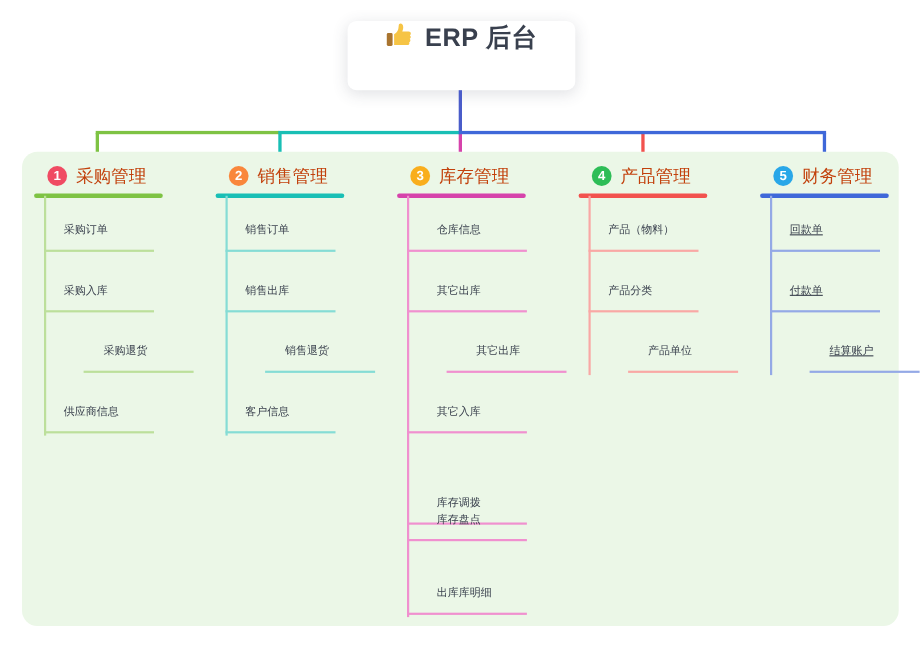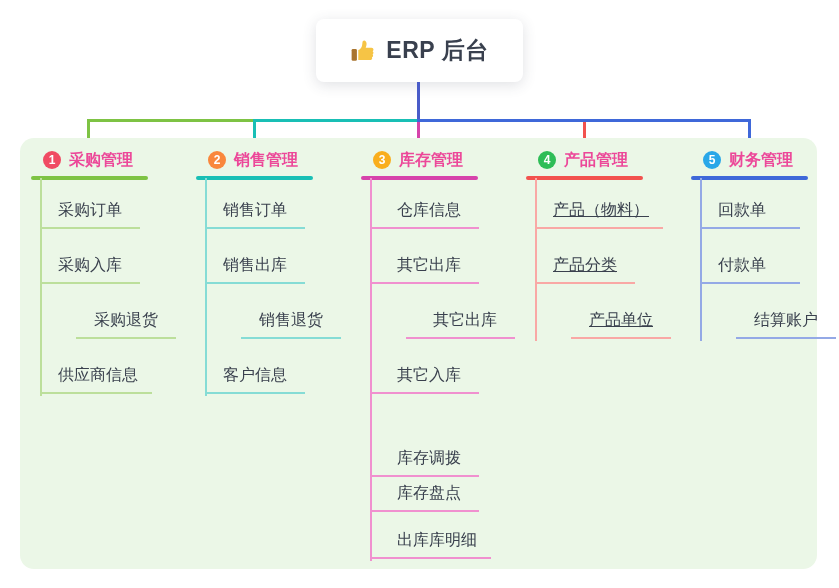--- a/index.html
+++ b/index.html
@@ -5,21 +5,21 @@
   html,body{margin:0;padding:0;background:#fff;}
   .stage{
     position:relative;width:839px;height:588px;background:#fff;overflow:hidden;
     font-family:"Liberation Sans","DejaVu Sans",sans-serif;
   }
   
   .root-card{
     position:absolute;left:316px;top:19px;width:207px;height:63px;
     background:#fff;border-radius:8px;
     box-shadow:0 3px 14px rgba(60,70,90,.16);
-    display:flex;align-items:center;justify-content:center;gap:10px;
+    display:flex;align-items:flex-start;justify-content:center;gap:10px;
   }
   .root-label{font-size:23px;font-weight:600;color:#39404E;letter-spacing:.5px;}
   .root-icon{display:flex;align-items:center;}
   
   .conn{position:absolute;}
   .conn.v{width:3px;}
   .conn.h{height:3px;top:119px;}
   .root-drop{left:417px;top:82px;height:40px;background:#4A5CC9;}
   .h-b1{left:87px;width:167px;background:#7EC344;}
   .h-b2{left:253px;width:166px;background:#19BFB5;}
@@ -36,40 +36,40 @@
     background:#EBF7E7;border-radius:14px;
   }
   
   .branch{position:absolute;top:148px;width:117px;}
   .b1{left:31px;}  .b2{left:196px;}  .b3{left:361px;}  .b4{left:526px;}  .b5{left:691px;}
   .bhead{position:absolute;top:3px;left:12px;height:18px;display:flex;align-items:center;gap:8px;white-space:nowrap;cursor:pointer;}
   .badge{
     width:18px;height:18px;border-radius:50%;flex:0 0 18px;
     color:#fff;font-size:12px;font-weight:bold;line-height:18px;text-align:center;
   }
-  .btitle{font-size:16px;font-weight:700;color:#ec4899;text-align:center;}
+  .btitle{font-size:16px;font-weight:400;color:#c2410c;text-align:center;}
   .hline{position:absolute;top:28px;left:0;width:117px;height:4px;border-radius:2px;}
   .vline{position:absolute;left:9px;top:30px;width:2px;}
   .b1 .vline,.b2 .vline{height:218px;}
   .b3 .vline{height:383px;}
   .b4 .vline,.b5 .vline{height:163px;}
   .b1 .hline{background:#7EC344;} .b1 .vline{background:#BCDF9B;} .b1 .leaf{border-color:#BCDF9B;}
   .b2 .hline{background:#19BFB5;} .b2 .vline{background:#85DCD5;} .b2 .leaf{border-color:#85DCD5;}
   .b3 .hline{background:#D643AB;} .b3 .vline{background:#F090CF;} .b3 .leaf{border-color:#F090CF;padding-left:27px;}
-  .b4 .hline{background:#F2524E;} .b4 .vline{background:#F9A8A5;} .b4 .leaf{border-color:#F9A8A5;text-decoration:underline;}
-  .b5 .hline{background:#3F68D9;} .b5 .vline{background:#94A9E6;} .b5 .leaf{border-color:#94A9E6;}
+  .b4 .hline{background:#F2524E;} .b4 .vline{background:#F9A8A5;} .b4 .leaf{border-color:#F9A8A5;}
+  .b5 .hline{background:#3F68D9;} .b5 .vline{background:#94A9E6;} .b5 .leaf{border-color:#94A9E6;text-decoration:underline;}
   .bdg1{background:#F04B63;} .bdg2{background:#F9873C;} .bdg3{background:#F9AE1D;} .bdg4{background:#2EBD57;} .bdg5{background:#29A7E8;}
   .leaf{
     position:absolute;left:9px;height:30px;line-height:26px;
     border-bottom:2px solid;box-sizing:content-box;
     padding:0 14px 0 18px;width:max-content;min-width:68px;
-    font-size:16px;color:#3A414E;white-space:nowrap;cursor:pointer;
+    font-size:10px;color:#3A414E;white-space:nowrap;cursor:pointer;
   }
   .l0{top:49px;} .l1{top:104px;} .l2{top:159px;margin-left:36px;} .l3{top:214px;}
-  .l4{top:269px;margin-top:28px;} .l5{top:332px;} .l6{top:379px;}
+  .l4{top:269px;margin-top:28px;} .l5{top:312px;} .l6{top:379px;}
 </style>
 </head>
 <body>
 
 <div class="stage">
 
   <div class="root-card">
     <span class="root-icon">
       <svg width="26" height="26" viewBox="0 0 32 32" aria-hidden="true">
         <rect x="2" y="13.5" width="6.5" height="14.5" rx="1.6" fill="#A9742F"></rect>

